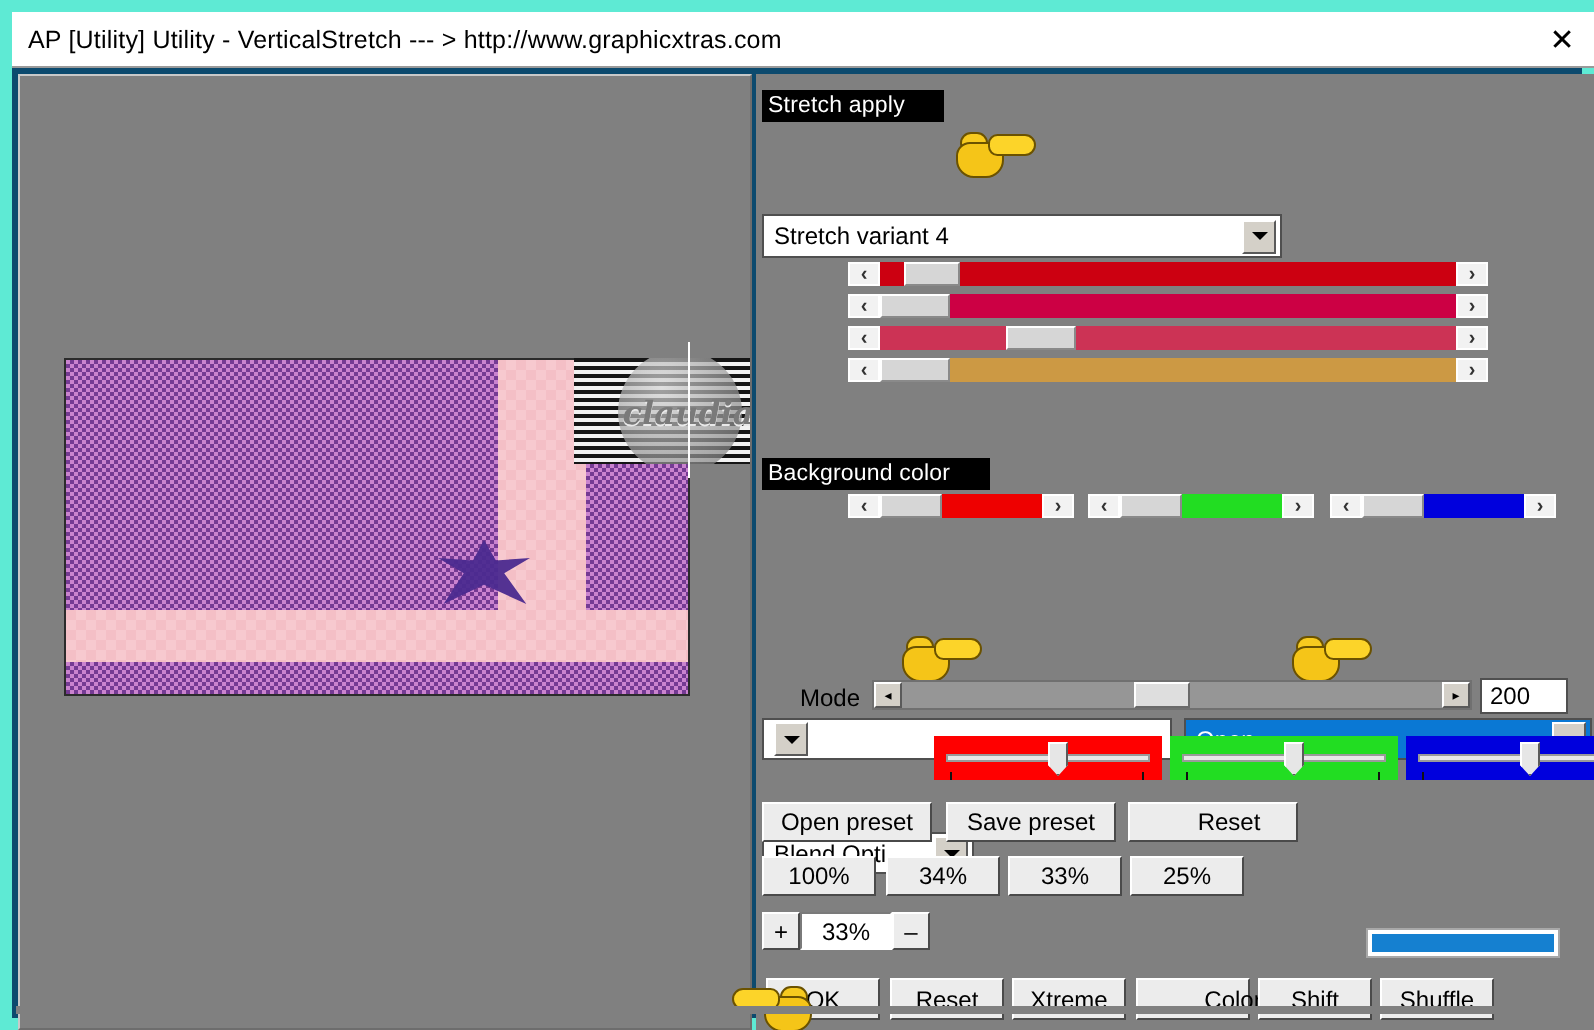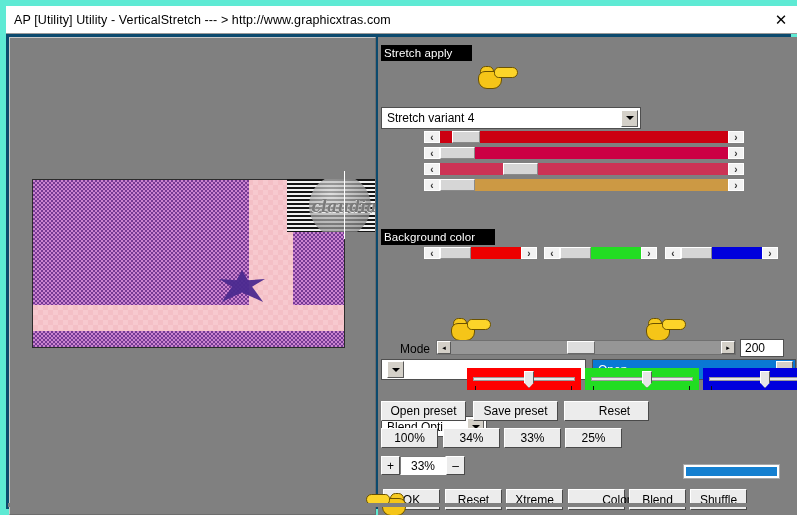--- a/index.html
+++ b/index.html
@@ -472,21 +472,21 @@
     </div>
 
     <div class="progressbar" style="left:305px; top:427px; width:97px; height:15px;">
       <div class="fill"></div>
     </div>
 
     <div class="btn" style="left:5px; top:452px; width:57px; height:21px;text-align:right;">OK</div>
     <div class="btn" style="left:67px; top:452px; width:57px; height:21px;">Reset</div>
     <div class="btn" style="left:128px; top:452px; width:57px; height:21px;">Xtreme</div>
     <div class="btn" style="left:190px; top:452px; width:57px; height:21px;padding-left:40px;">Color</div>
-    <div class="btn" style="left:251px; top:452px; width:57px; height:21px;">Blend</div>
+    <div class="btn" style="left:251px; top:452px; width:57px; height:21px;">Shift</div>
     <div class="btn" style="left:312px; top:452px; width:57px; height:21px;">Shuffle</div>
 
     <div class="hand flip" style="left:-12px; top:455px;">
       <div class="thumb2"></div>
         <div class="palm"></div>
         <div class="finger"></div>
     </div>
 
   </div>
 

